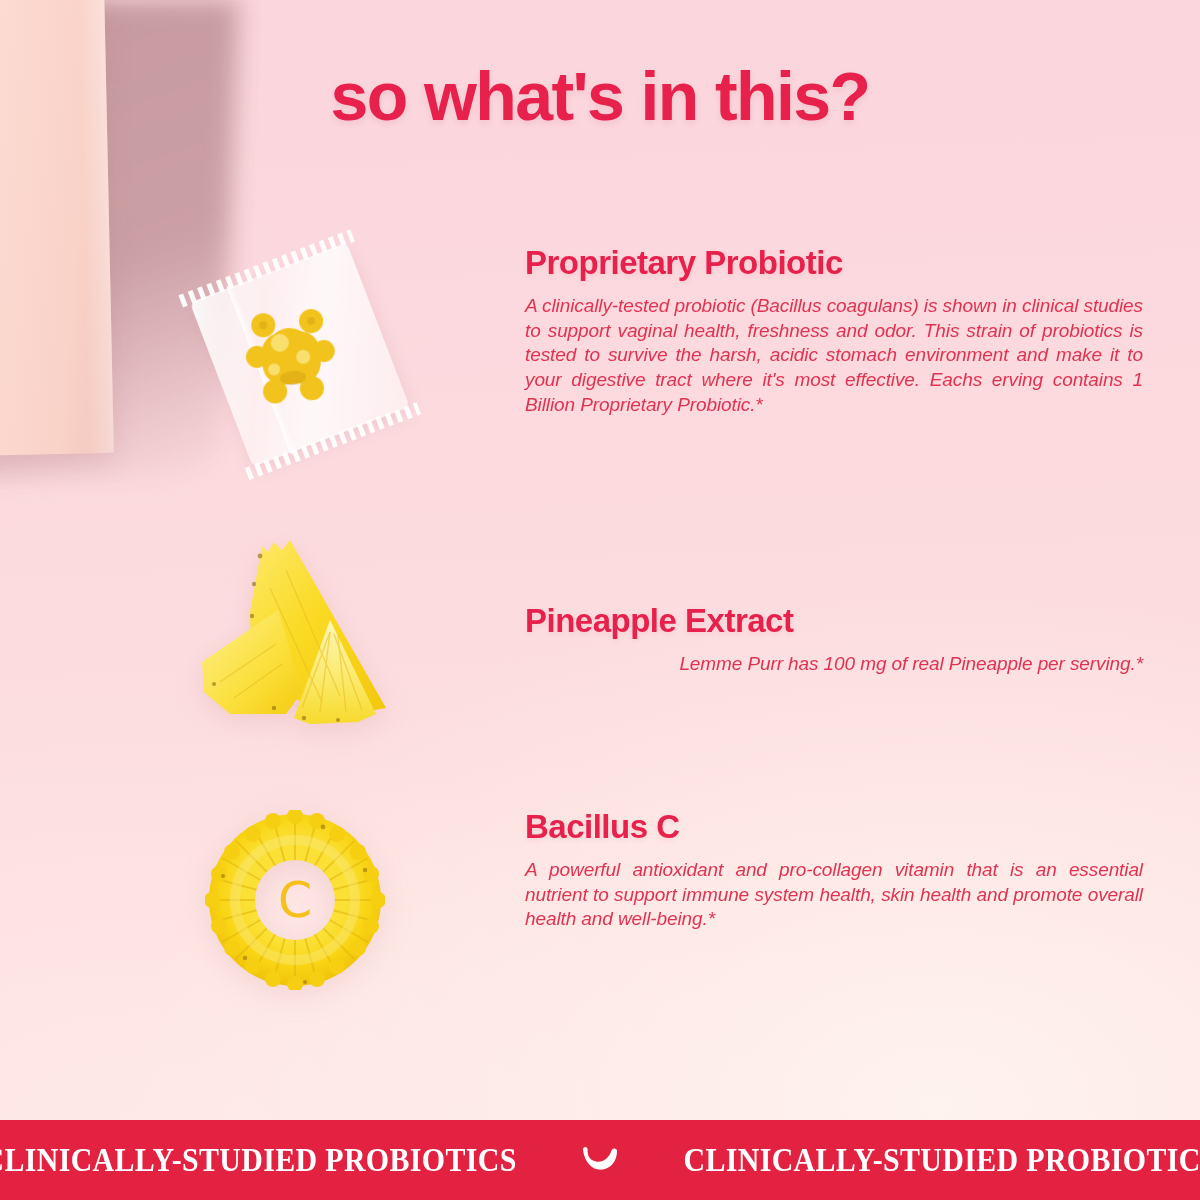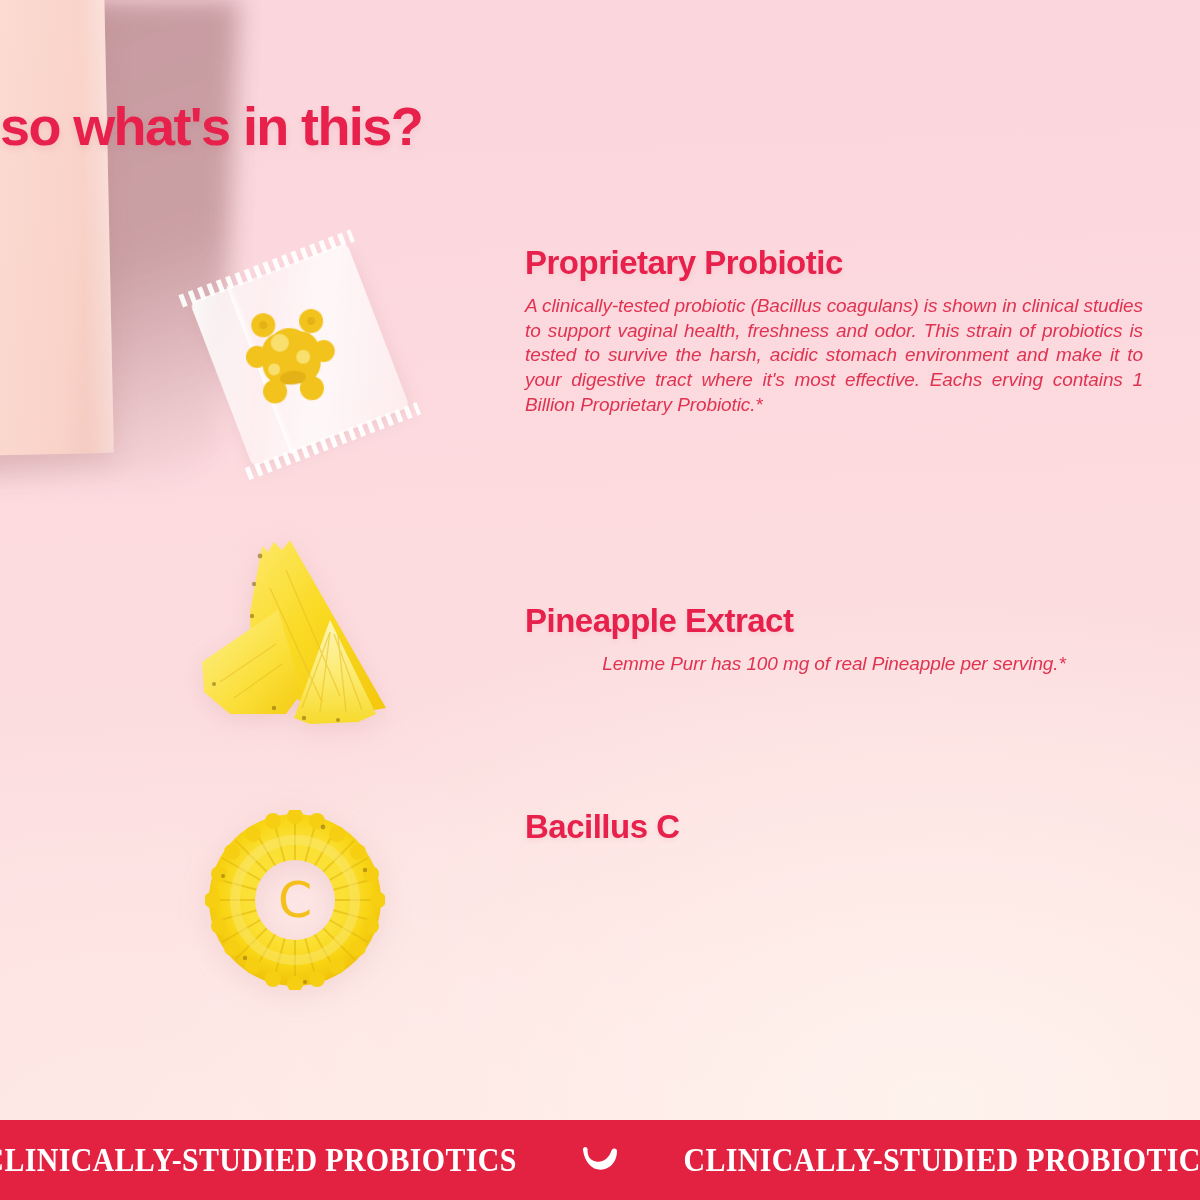--- a/index.html
+++ b/index.html
@@ -39,47 +39,47 @@
     box-shadow:0 10px 26px rgba(180,120,120,.20);
   }
   .pouch-sheen {
     position:absolute; right:0; top:0; width:26px; height:100%;
     background:linear-gradient(90deg, rgba(255,255,255,0) 0%, rgba(255,255,255,.35) 100%);
   }
 
   
   .headline {
     position:absolute; left:0; top:62px; width:1200px;
-    font-size:54px;
+    text-align:center;
+    font-size:68px;
     font-weight:800;
     letter-spacing:-1.6px;
     color:#e7214b;
     line-height:1;
     text-shadow:0 3px 7px rgba(190,90,110,.16);
-    margin-top:37px;
   }
 
   
   .row { position:absolute; display:block; }
   .row .visual { position:absolute; }
   .row .copy   { position:absolute; left:525px; width:618px; }
 
   .sec-title {
     font-size:33px; font-weight:800; color:#e7214b;
     letter-spacing:-0.5px; line-height:1.05;
     margin-bottom:13px;
     text-shadow:0 2px 5px rgba(190,90,110,.12);
   }
   .sec-body {
     font-size:19px; line-height:1.31; color:#e03352;
     text-align:justify; text-justify:inter-word;
     letter-spacing:-0.1px;
     font-style:italic;
   }
-  .sec-body.nojust { text-align:center; }
+  .sec-body.nojust { text-align:right; }
 
   
   #row-probiotic { left:0; top:246px; width:1140px; height:300px; }
   #row-probiotic .visual { left:182px; top:-6px; width:240px; height:230px; }
 
   .sachet-wrap { position:absolute; inset:0; transform:rotate(-21deg); }
   .sachet {
     position:absolute; left:34px; top:26px; width:168px; height:176px;
     background:
       linear-gradient(116deg, rgba(255,255,255,.92) 0%, rgba(255,255,255,.55) 32%,
@@ -326,20 +326,21 @@
             <circle cx="40" cy="148" r="2.2"></circle>
               <circle cx="18" cy="66" r="2"></circle>
             <circle cx="100" cy="172" r="2"></circle>
           </g>
         </svg>
       </div>
       <div class="ring-letter">C</div>
     </div>
     <div class="copy">
       <div class="sec-title">Bacillus C</div>
+      <div class="sec-body">A powerful antioxidant and pro-collagen vitamin that is an essential nutrient to support immune system health, skin health and promote overall health and well-being.*</div>
     </div>
   </div>
 
   <div id="banner">
     <div class="banner-text">CLINICALLY-STUDIED PROBIOTICS</div>
     <div class="banner-smile">
       <svg width="42" height="30" viewBox="0 0 42 30">
         <path d="M4 5 C6 20 16 27 26 24 C34 21.5 38 14 38 6 C38 3 34 2.5 32.5 5.5 C29.5 15 21 19.5 13 15 C9 12.8 8.5 8 8.6 4.6 C8.7 1.2 3.6 1 4 5 Z" fill="#ffffff"></path>
       </svg>
     </div>

